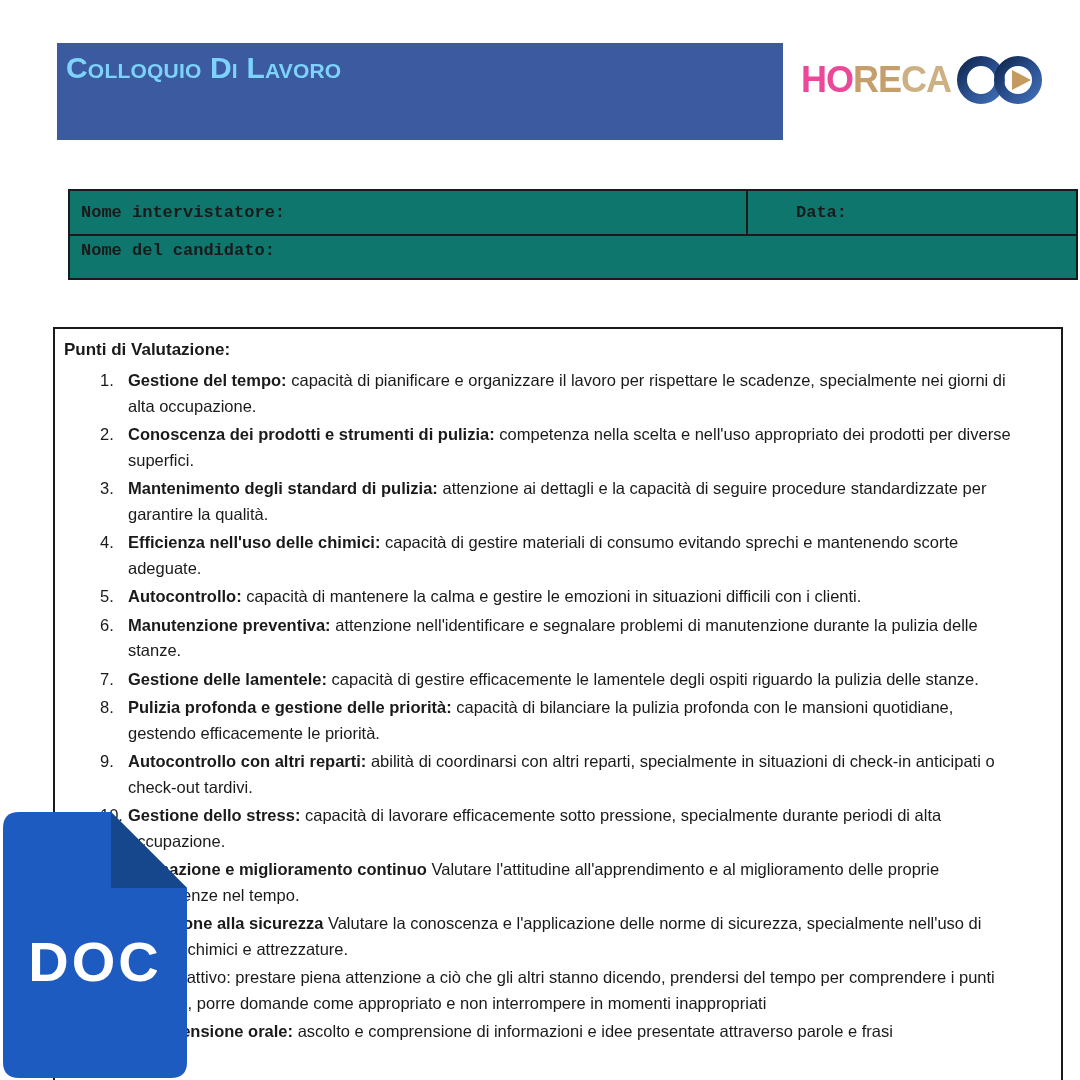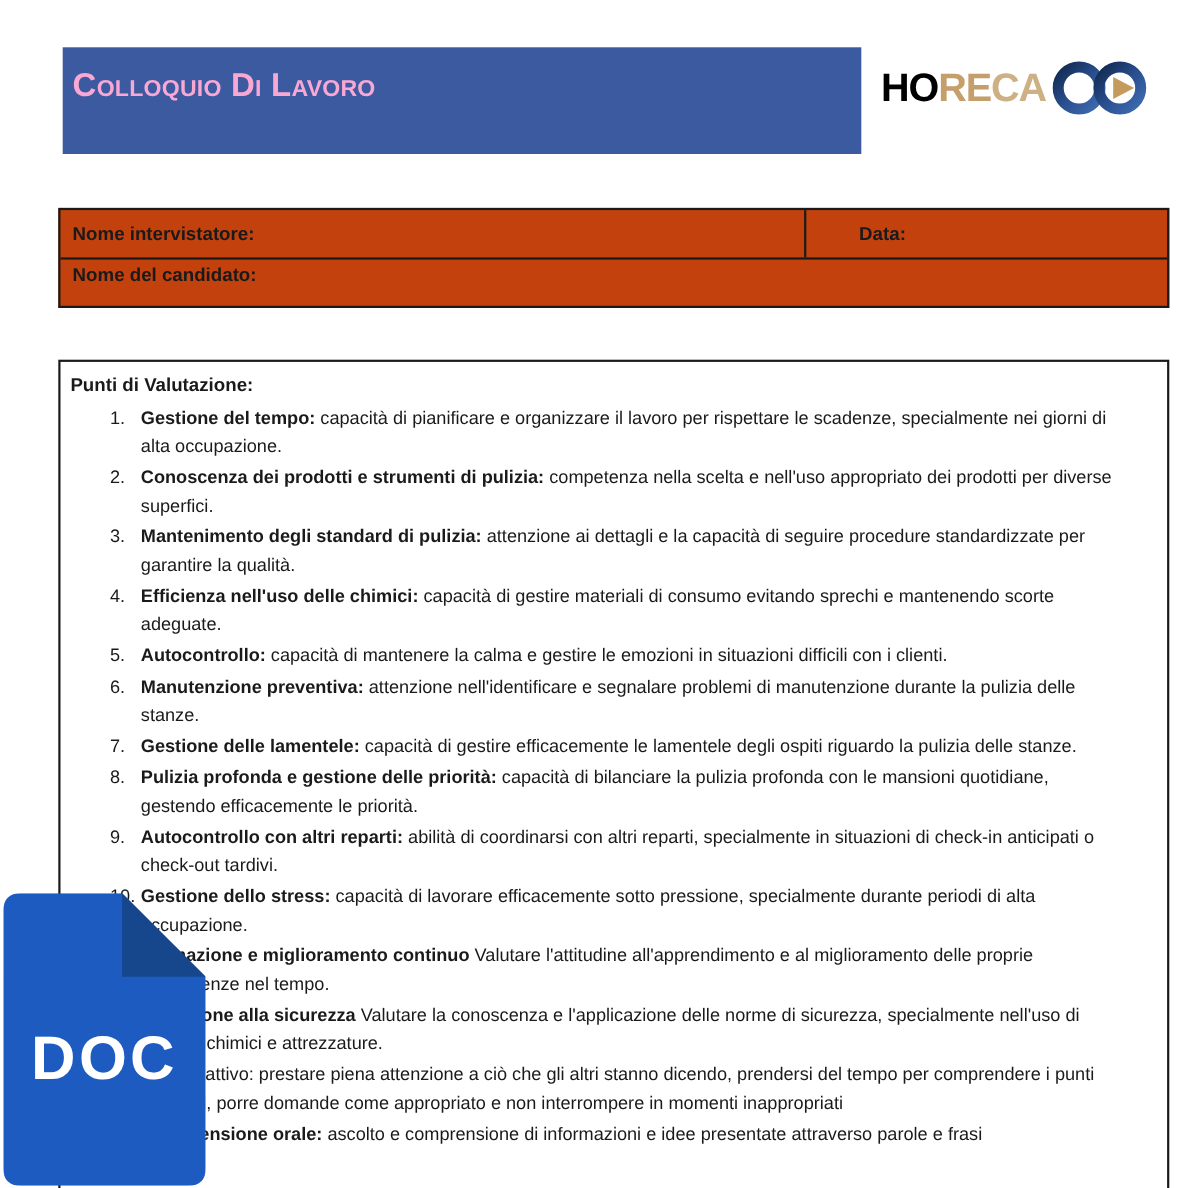--- a/index.html
+++ b/index.html
@@ -3,42 +3,42 @@
 <meta charset="utf-8">
 <style>
   html,body{margin:0;padding:0;background:#ffffff;}
   .page{
     position:relative;width:1080px;height:1080px;background:#ffffff;overflow:hidden;
     font-family:"Liberation Sans", sans-serif;color:#1a1a1a;
   }
   
   .header-band{
     position:absolute;left:57px;top:43px;width:726px;height:97px;
-    background:#3B5AA0;color:#f9a8d4;box-sizing:border-box;padding:18px 10px 10px 9px;
+    background:#3B5AA0;color:#7dd3fc;box-sizing:border-box;padding:8px 10px 10px 9px;
   }
   .page-title{
     font-weight:bold;font-size:30px;letter-spacing:.2px;
     font-variant:small-caps;line-height:34px;margin:0;
   }
   .job-title-line{position:absolute;left:9px;top:60px;font-size:17px;line-height:22px;white-space:nowrap;}
   .job-title-line b{font-weight:bold;}
   
   .logo{
     position:absolute;left:801px;top:50px;height:60px;
     display:flex;align-items:center;
   }
   .logo .lg{font-weight:800;font-size:36px;letter-spacing:-1px;line-height:36px;}
-  .lg1{color:#000000;font-weight:800;}
+  .lg1{color:#ec4899;font-weight:800;}
   .lg2{color:#C49E6B;font-weight:600;}
   .lg3{color:#CDB084;font-weight:300;}
   .go-mark{margin-left:4px;display:block;}
   
   .info-table{
-    position:absolute;left:53px;top:189px;width:1006px;height:87px;
-    border:2px solid #1a1a1a;background:#c2410c;
+    position:absolute;left:68px;top:189px;width:1006px;height:87px;
+    border:2px solid #1a1a1a;background:#0f766e;font-family:Liberation Mono, monospace;
   }
   .it-row1{display:flex;height:45px;border-bottom:2px solid #1a1a1a;box-sizing:border-box;}
   .it-cell{display:flex;align-items:center;padding-left:11px;font-weight:bold;font-size:17px;box-sizing:border-box;}
   .it-c1{flex:0 0 678px;border-right:2px solid #1a1a1a;}
   .it-c2{flex:1;padding-left:48px;}
   .it-row2{display:flex;height:28px;}
   
   .points-box{
     position:absolute;left:53px;top:327px;width:1006px;height:820px;
     border:2px solid #1a1a1a;box-sizing:content-box;background:#fff;

